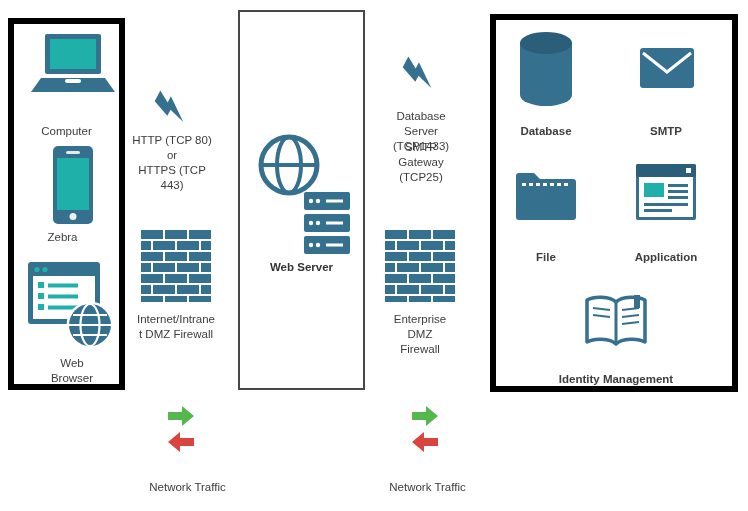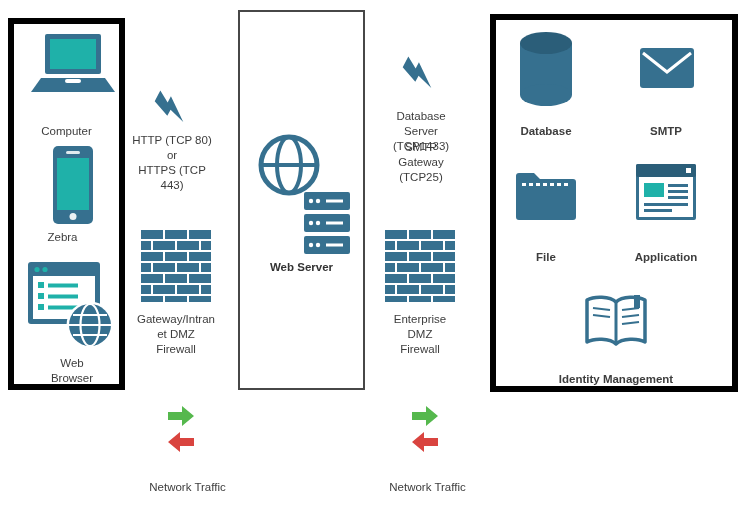--- a/index.html
+++ b/index.html
@@ -87,21 +87,21 @@
         <pattern id="brick1" width="24" height="22" patternUnits="userSpaceOnUse">
           <rect width="24" height="22" fill="#ffffff"></rect>
           <rect x="0" y="0" width="22" height="9" class="f-blue"></rect>
           <rect x="-12" y="11" width="22" height="9" class="f-blue"></rect>
           <rect x="12" y="11" width="22" height="9" class="f-blue"></rect>
         </pattern>
       </defs>
       <rect width="70" height="72" fill="url(#brick1)"></rect>
     </svg>
   </div>
-  <div class="lbl bw" style="left:137px; top:312px; width:78px;">Gateway/Intranet DMZ Firewall</div>
+  <div class="lbl bw" style="left:137px; top:312px; width:78px;">Internet/Intranet DMZ Firewall</div>
 
   <div class="abs" style="left:168px; top:406px; width:26px; height:20px;">
     <svg width="26" height="20" viewBox="0 0 26 20">
       <polygon points="0,6 14,6 14,0 26,10 14,20 14,14 0,14" class="f-green"></polygon>
     </svg>
   </div>
   <div class="abs" style="left:168px; top:432px; width:26px; height:20px;">
     <svg width="26" height="20" viewBox="0 0 26 20">
       <polygon points="26,6 12,6 12,0 0,10 12,20 12,14 26,14" class="f-red"></polygon>
     </svg>

